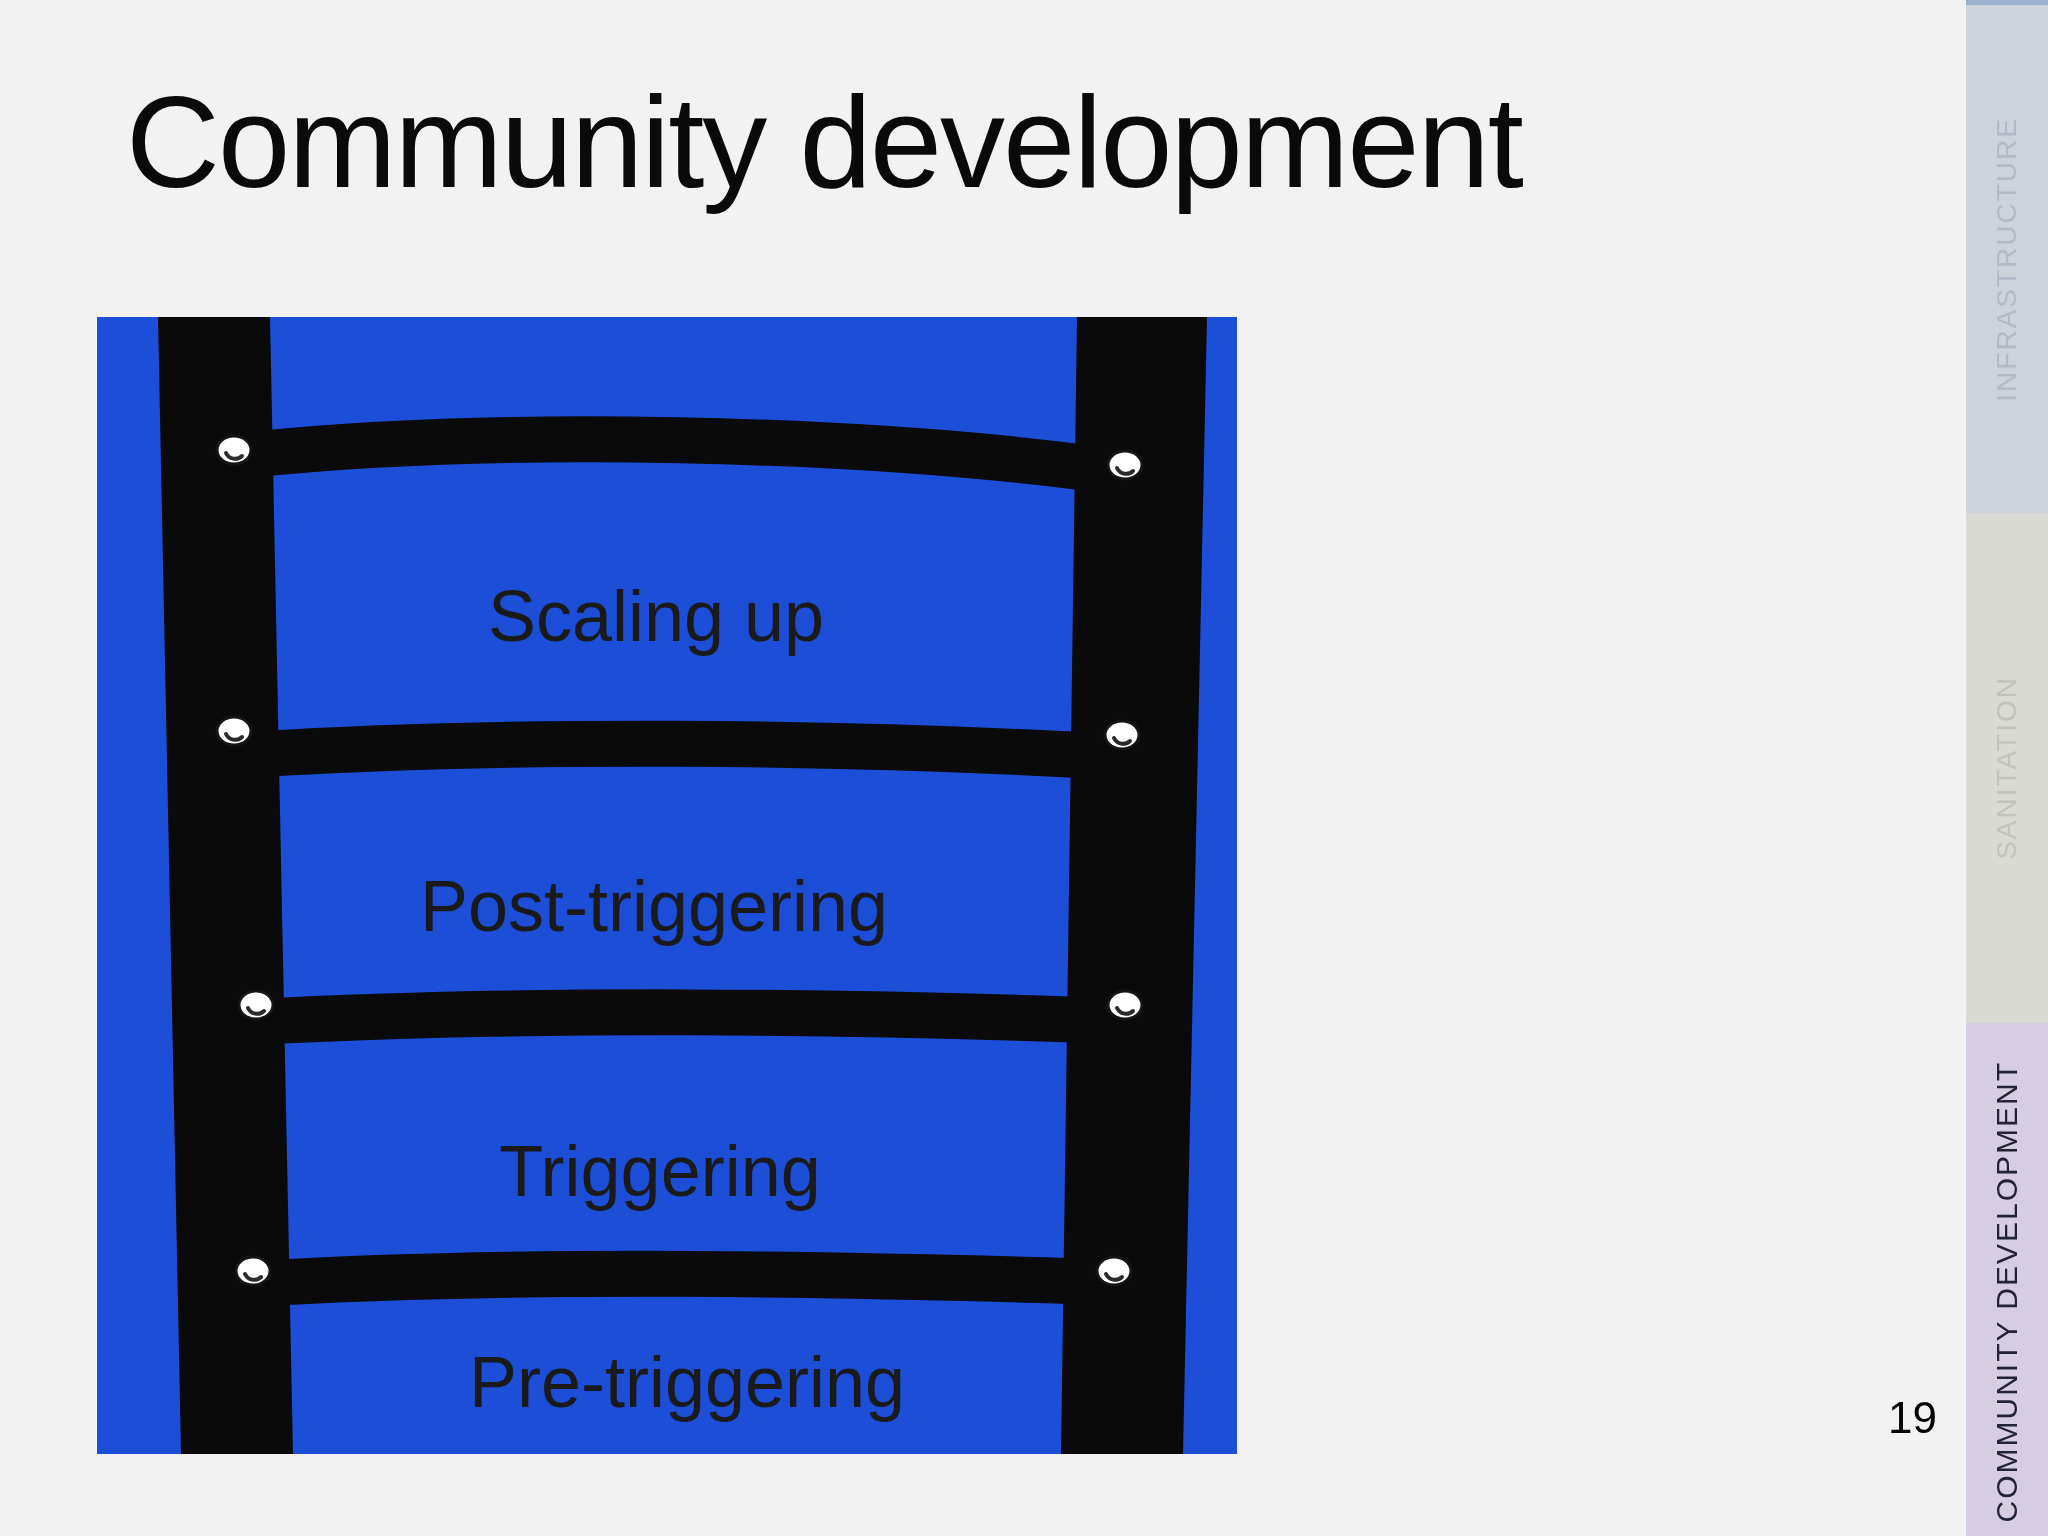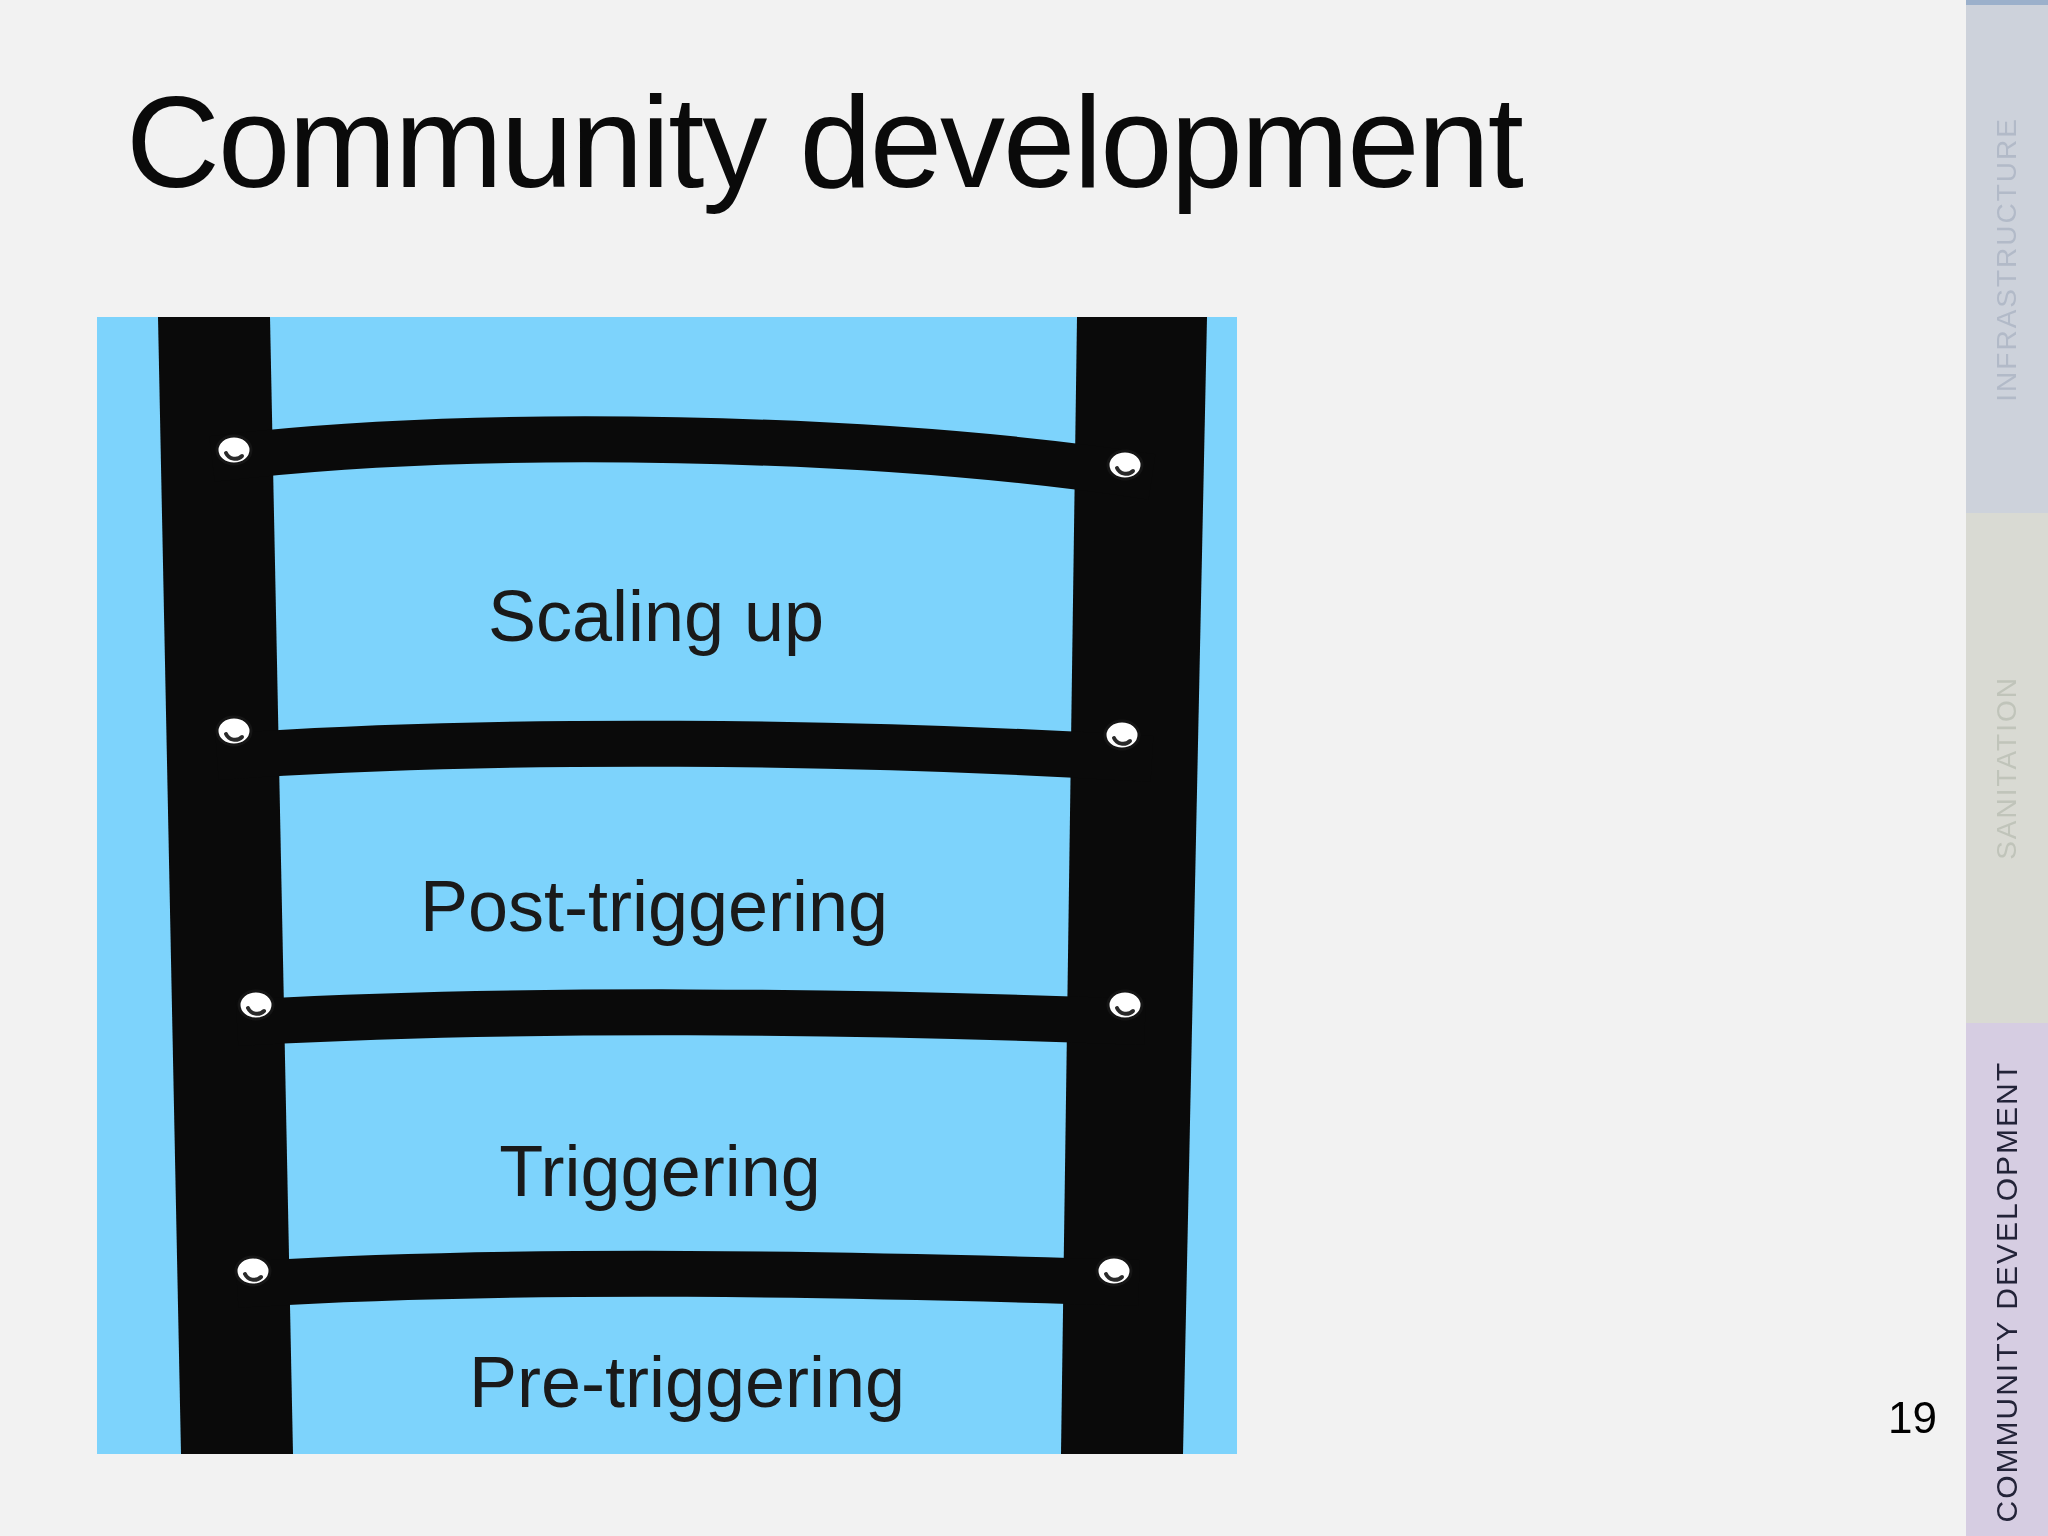--- a/index.html
+++ b/index.html
@@ -24,21 +24,21 @@
     white-space: nowrap;
     line-height: 1.05;
   }
 
   
   .ladder-figure {
     position: absolute;
     left: 97px; top: 317px;
     width: 1140px; height: 1137px;
     margin: 0;
-    background: #7dd3fc;
+    background: #1d4ed8;
   }
   .ladder-figure svg { display: block; width: 100%; height: 100%; }
   .rung-label {
     font-family: "Liberation Sans", sans-serif;
     font-size: 72px;
     fill: #1a1a1a;
   }
 
   
   .page-number {

